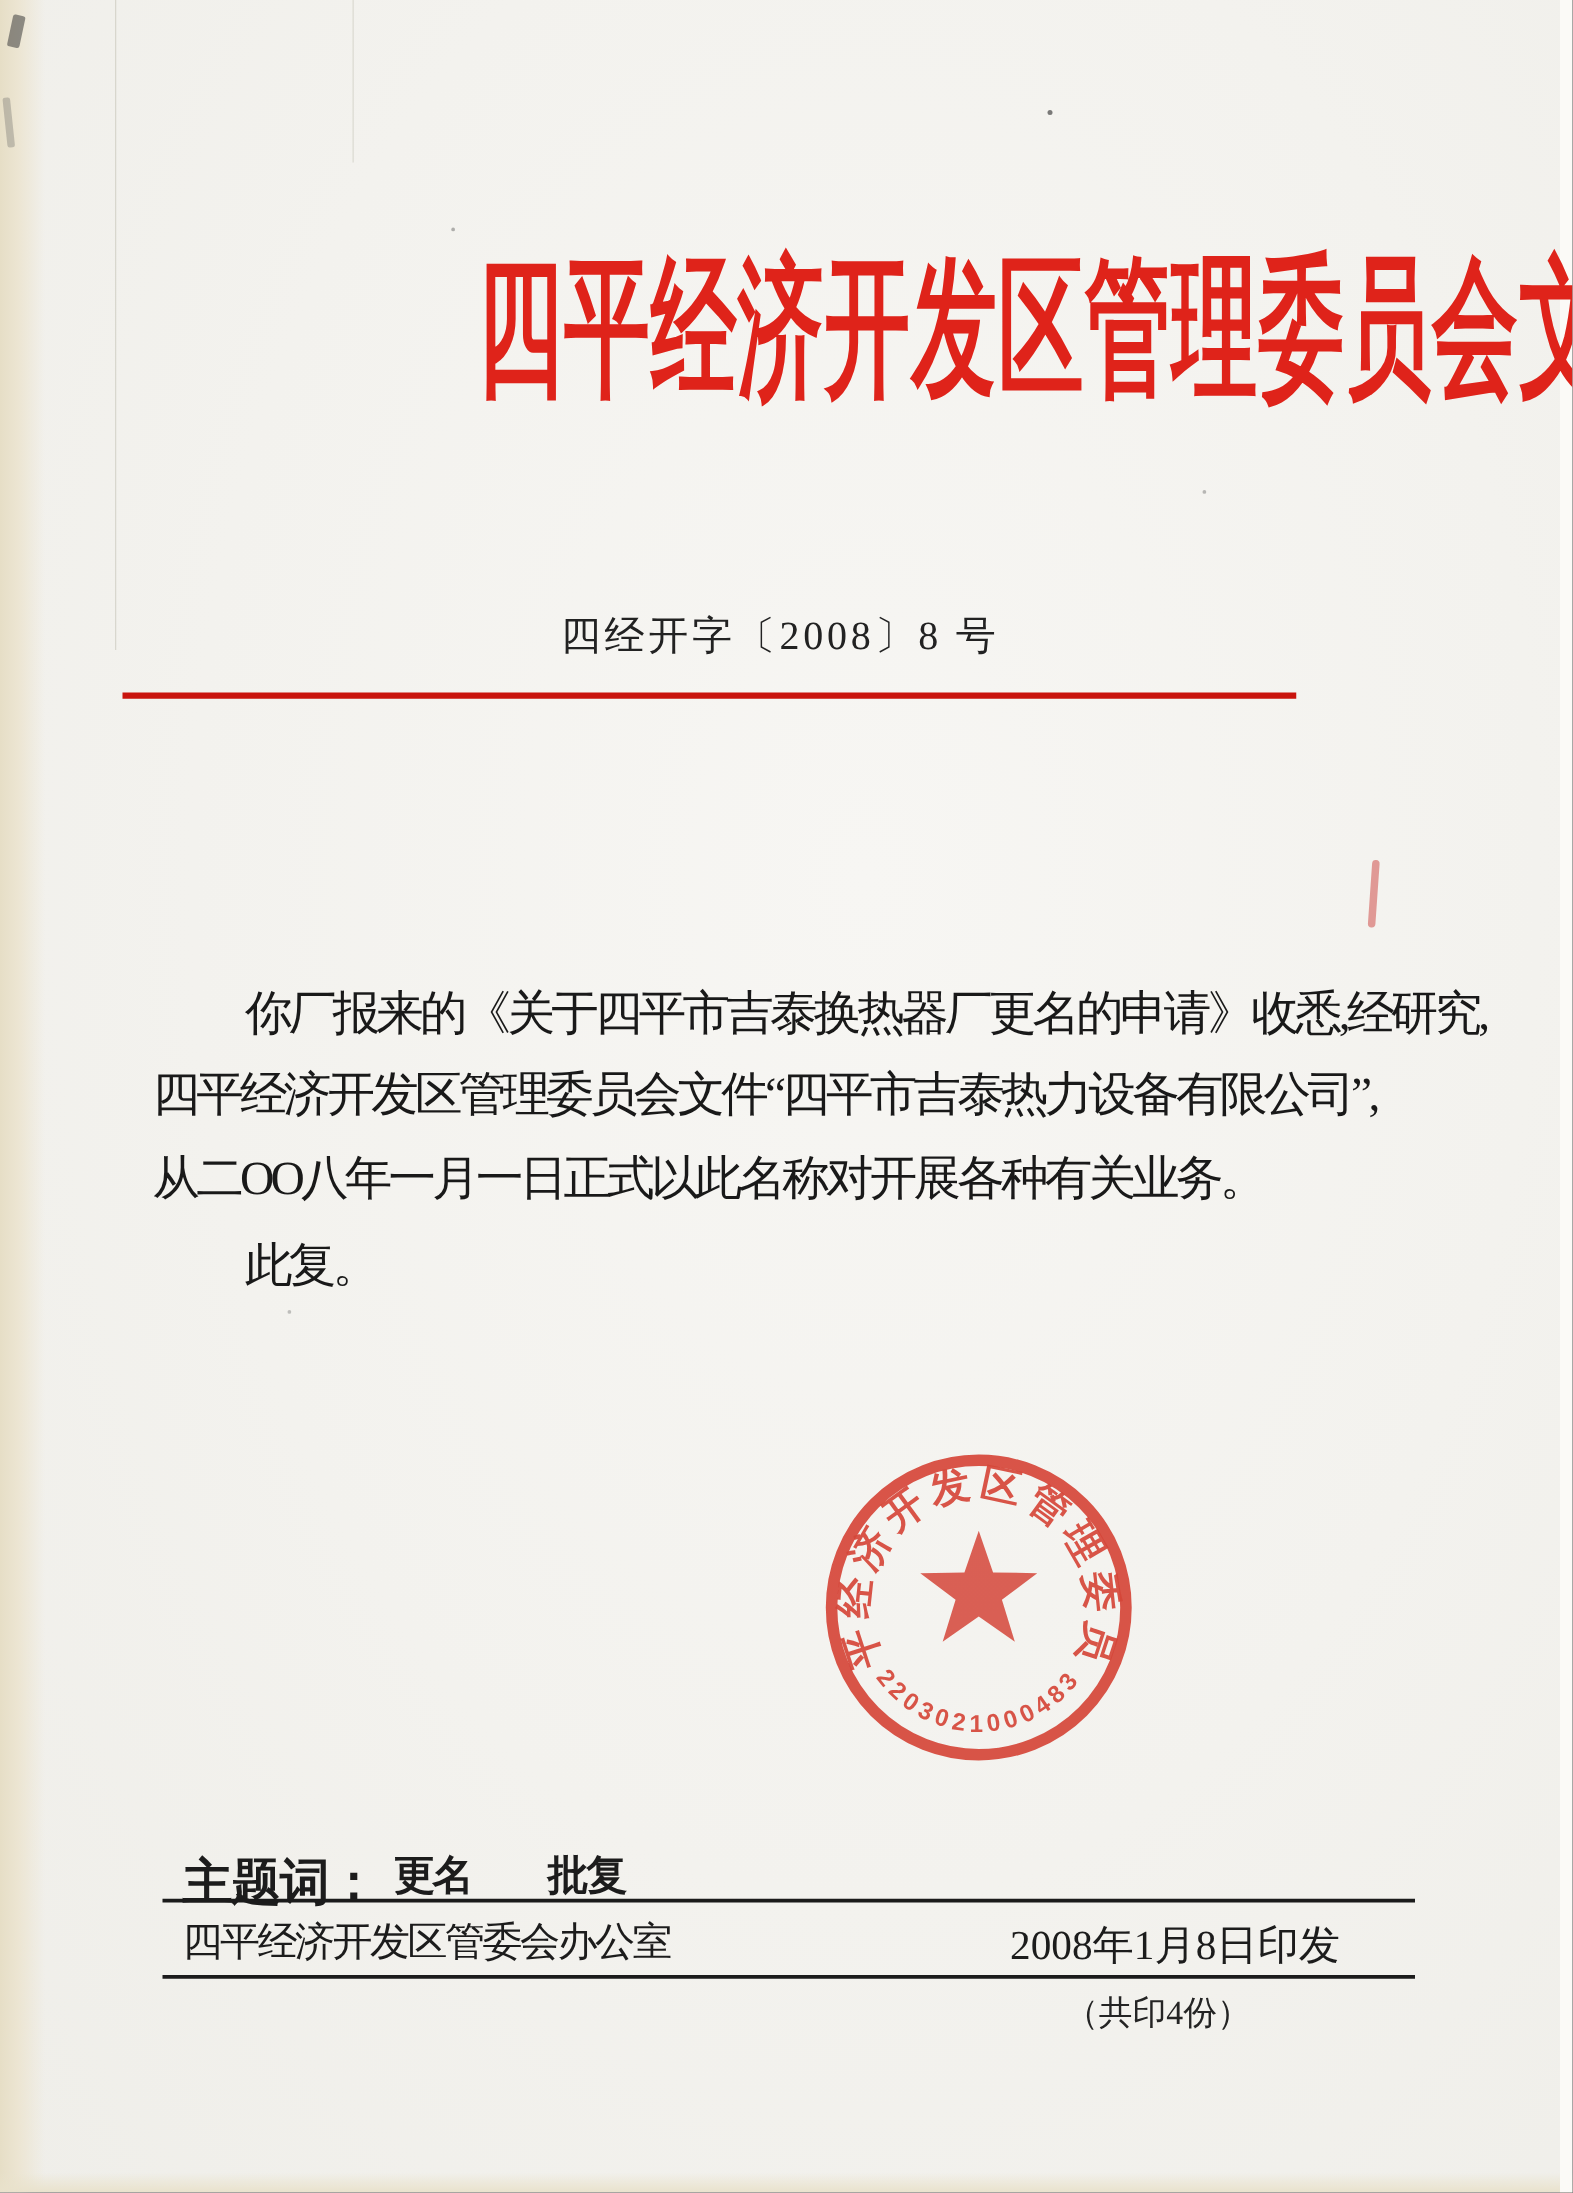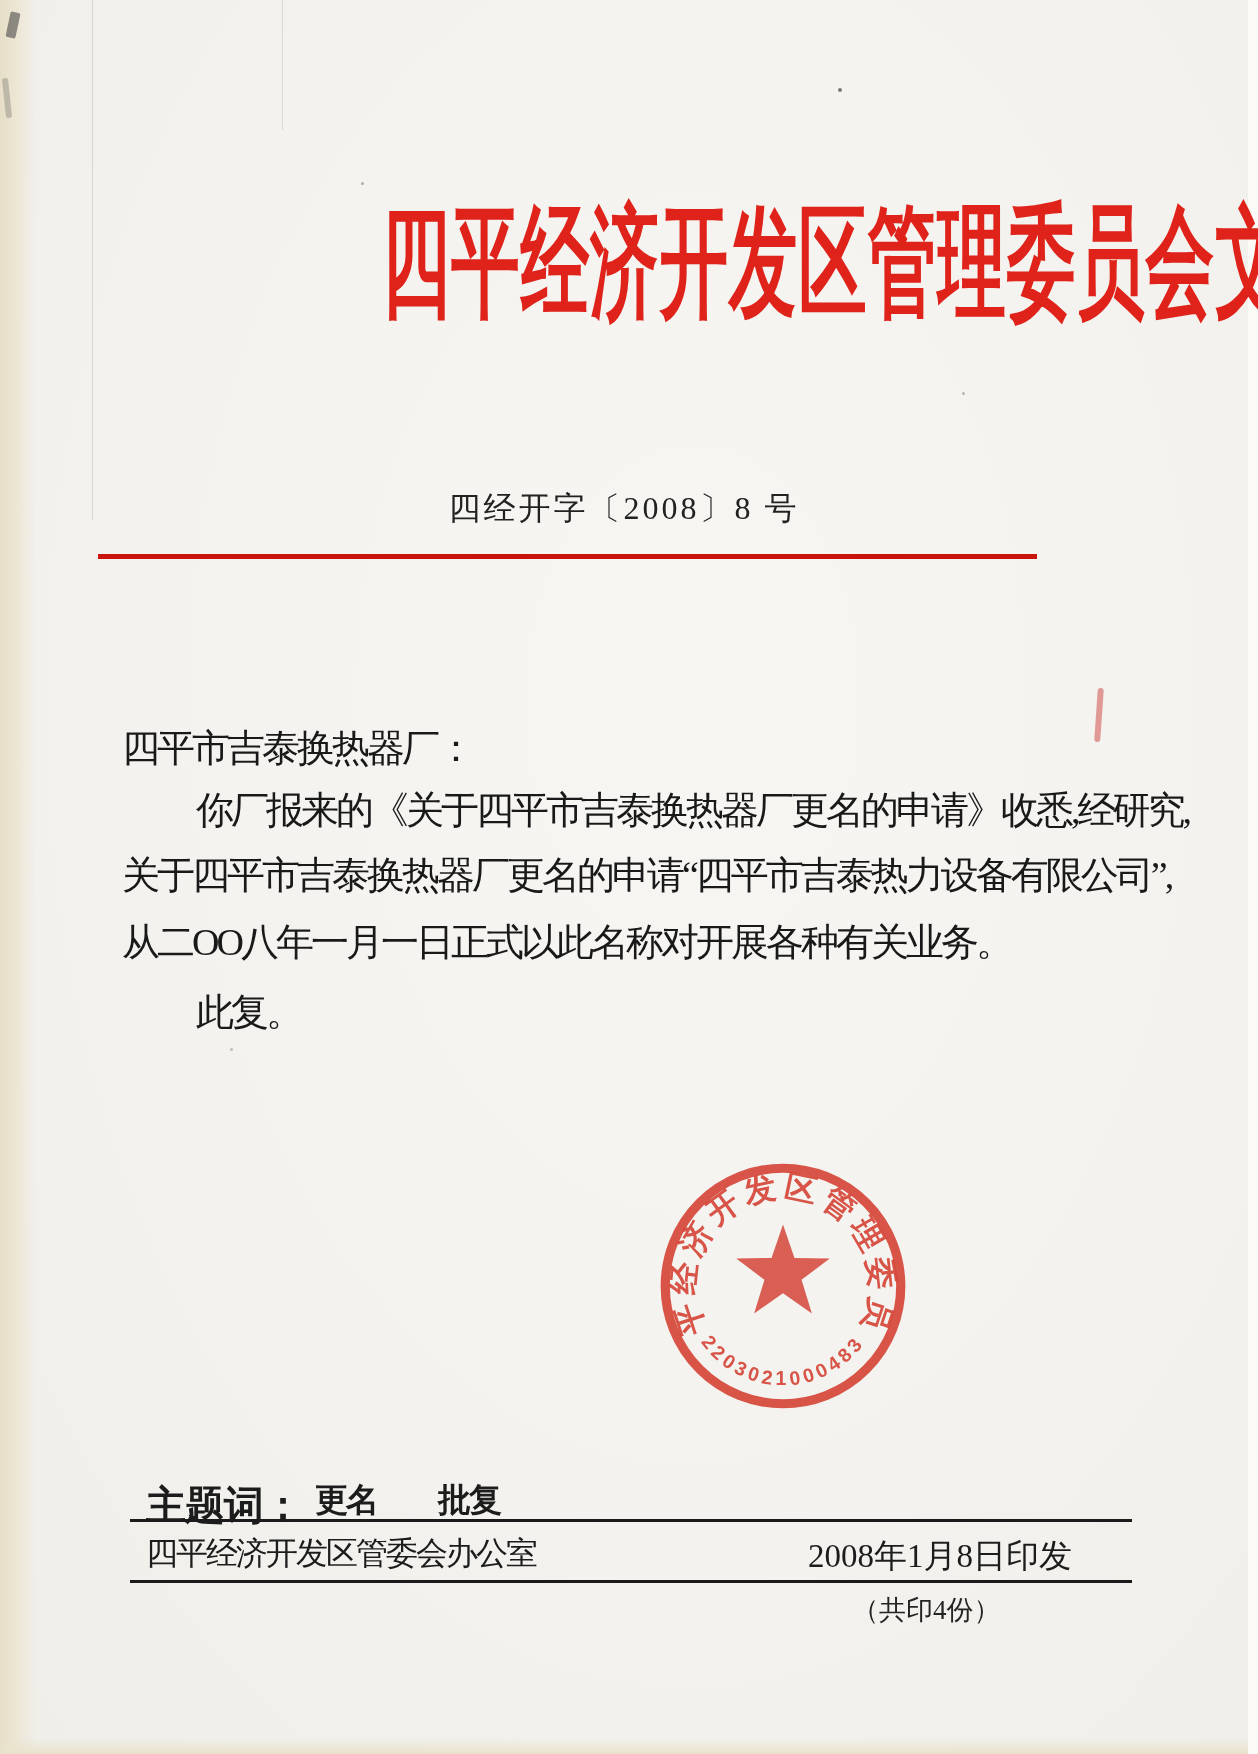--- a/index.html
+++ b/index.html
@@ -91,23 +91,22 @@
   <div class="abs speck-3"></div>
   <div class="abs speck-4"></div>
   <div class="abs red-smudge"></div>
 
   <div class="abs org-title">
     <span class="stretch">四平经济开发区管理委员会文件</span>
   </div>
   <div class="abs doc-number">四经开字〔2008〕8 号</div>
   <div class="abs red-rule"></div>
 
-  <div class="abs bodyline salutation">四平市吉泰换热器厂：</div>
   <div class="abs bodyline para-1">你厂报来的《关于四平市吉泰换热器厂更名的申请》收悉,经研究,</div>
-  <div class="abs bodyline para-2">关于四平市吉泰换热器厂更名的申请“四平市吉泰热力设备有限公司”,</div>
+  <div class="abs bodyline para-2">四平经济开发区管理委员会文件“四平市吉泰热力设备有限公司”,</div>
   <div class="abs bodyline para-3">从二OO八年一月一日正式以此名称对开展各种有关业务。</div>
   <div class="abs bodyline closing">此复。</div>
 
   <div class="abs seal">
     <svg viewBox="0 0 250 250" width="256" height="256" xmlns="http://www.w3.org/2000/svg">
       <defs>
         <path id="arcTop" d="M 50.5 168 A 86 86 0 1 1 199.5 168" fill="none"></path>
         <path id="arcBottom" d="M 33.8 158.2 A 97 97 0 0 0 216.2 158.2" fill="none"></path>
       </defs>
       <circle cx="125" cy="125" r="115" fill="none" stroke="#dc392b" stroke-width="9" stroke-opacity="0.92"></circle>

